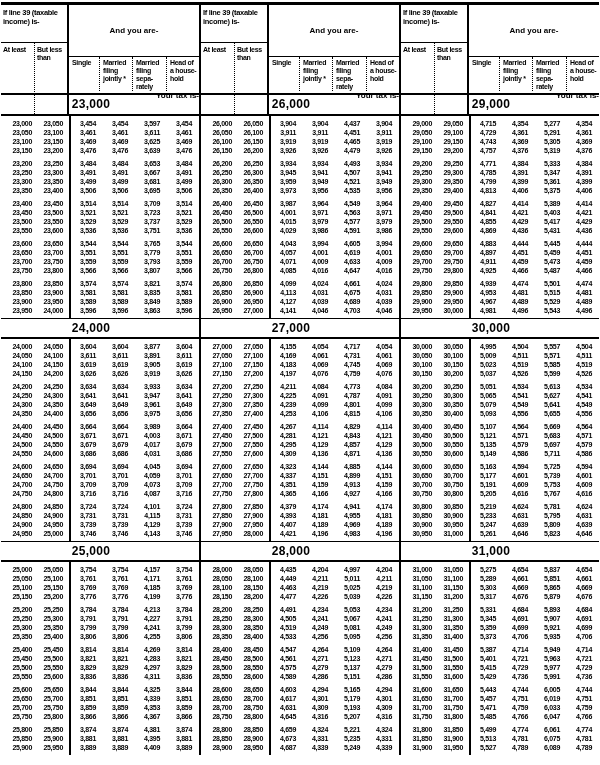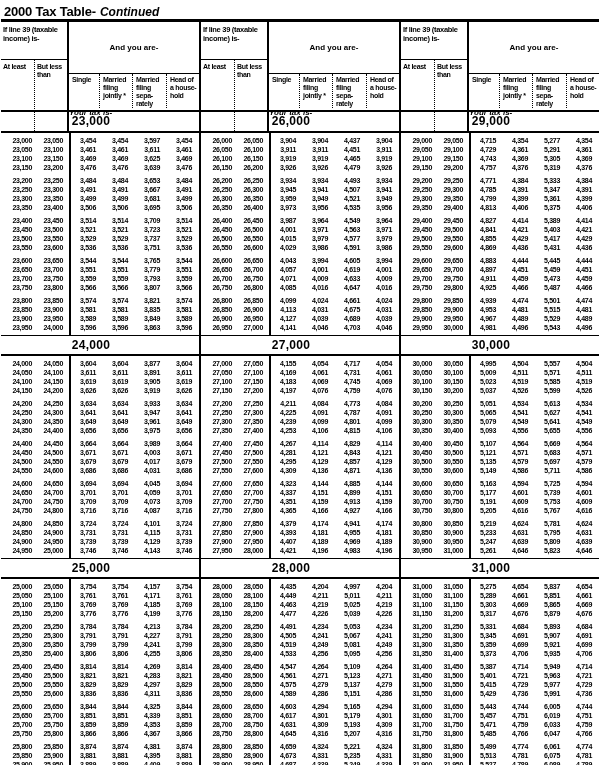--- a/index.html
+++ b/index.html
@@ -25,21 +25,21 @@
         line-height:9px; padding:3px 0 0 2px; letter-spacing:-0.3px; }
   .ph-cols { flex:1; display:grid; grid-template-columns:1fr 1fr; }
   .ph-col { font-size:7px; line-height:8px; padding:3px 1px 0 2px; letter-spacing:-0.3px; }
   .ph-col.bl { border-left:1px dotted #000; }
   .ph-right { display:flex; flex-direction:column; }
   .ph-andyou { height:52px; border-bottom:1.5px solid #000; font-size:8px;
         display:flex; align-items:center; justify-content:center; }
   .ph-filing { flex:1; display:grid; grid-template-columns:30px 33px 34px 33px; }
   .f { font-size:7px; line-height:8px; padding:2px 1px 0 3px; letter-spacing:-0.3px; }
   .f + .f { border-left:1px dotted #000; }
-  .ph-taxis { font-size:8px; text-align:left; padding-bottom:16px;font-style:italic; }
+  .ph-taxis { font-size:8px; text-align:right; padding-bottom:16px; }
 
   
   .sec-heading { height:21px; font-size:12px; font-weight:bold; text-align:center;
         padding-right:18px; line-height:19px; border-bottom:2.5px solid #000;
         letter-spacing:0.3px; }
   .sec-body + .sec-heading { border-top:1.5px solid #000; }
   .sec-body { position:relative; padding:3px 0 3px 0; }
   .sec-divider { position:absolute; left:68px; top:0; bottom:0; width:2px; background:#000; }
   .row { display:grid; grid-template-columns:33px 35px 32px 32px 32px 32px;
         height:9px; font-size:7px; font-weight:bold; line-height:9px;
@@ -47,23 +47,20 @@
   .row.ggap { margin-top:4px; }
   .cell { text-align:right; padding-right:5px; white-space:nowrap; }
   .cell.c0 { padding-right:2px; }
   .cell.c1 { padding-right:6px; }
 </style>
 </head>
 <body>
 
 <div class="page">
 
-  <div class="title-row">
-    <span class="t-main">2000 Tax Table-</span><span class="t-cont">Continued</span>
-  </div>
 
   <div class="table-wrap">
 
     <div class="panel">
       <div class="ph">
         <div class="ph-left">
           <div class="ph-income">If line 39 (taxable income) is-</div>
           <div class="ph-cols">
             <div class="ph-col at">At least</div>
             <div class="ph-col bl">But less than</div>

